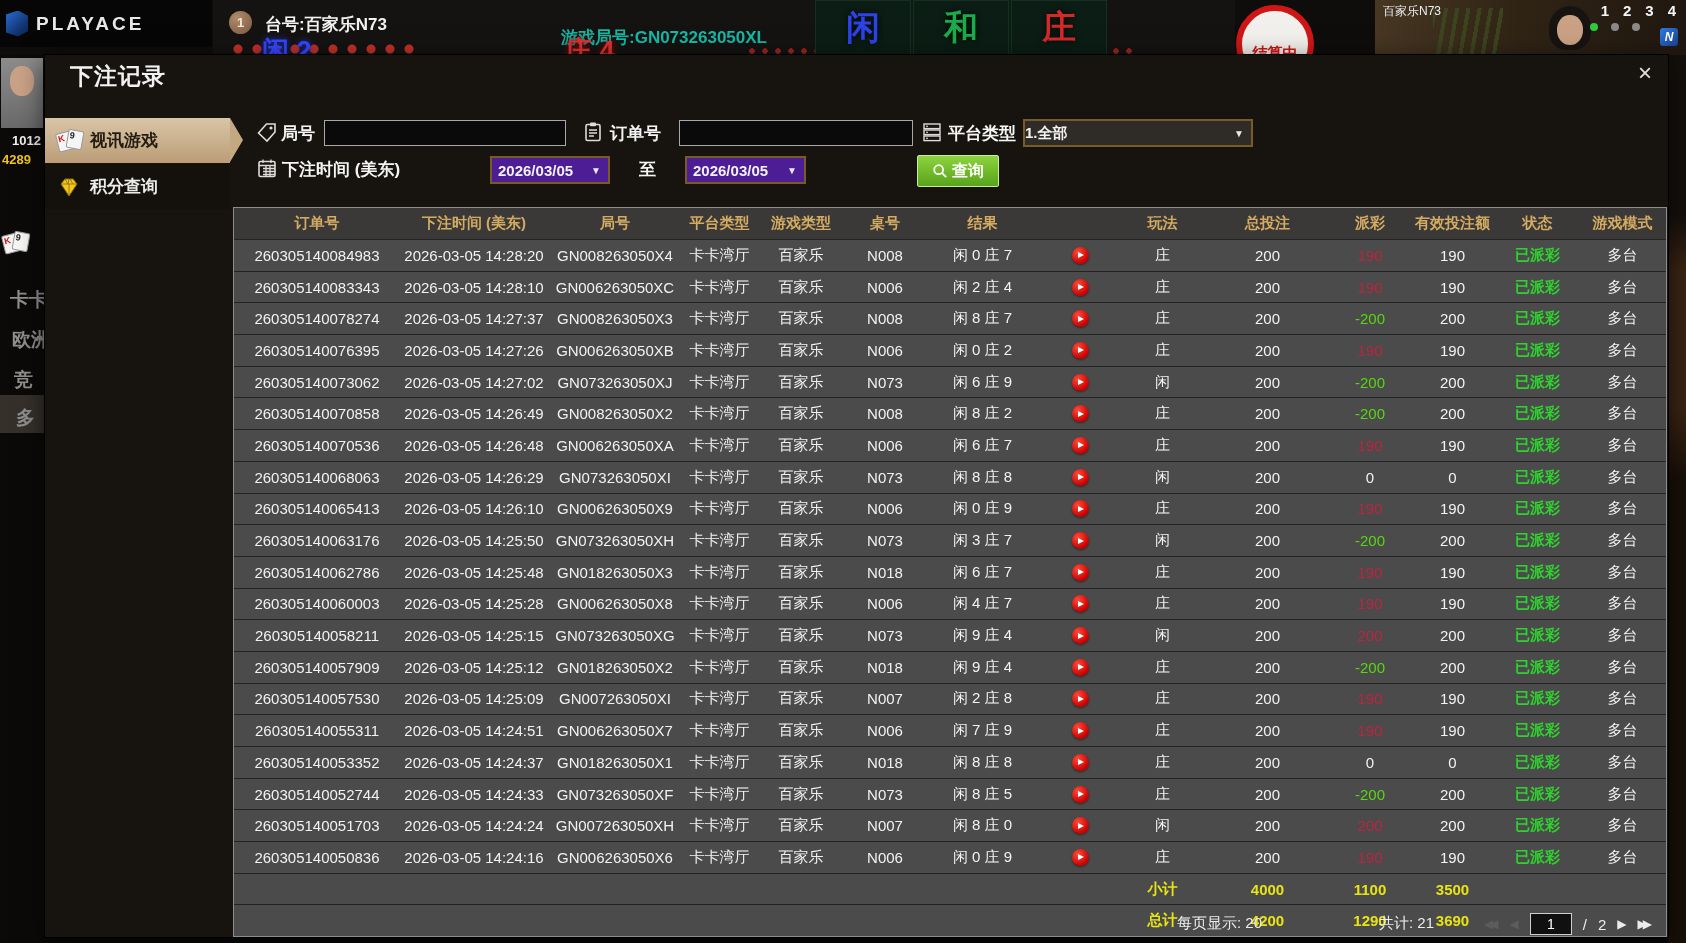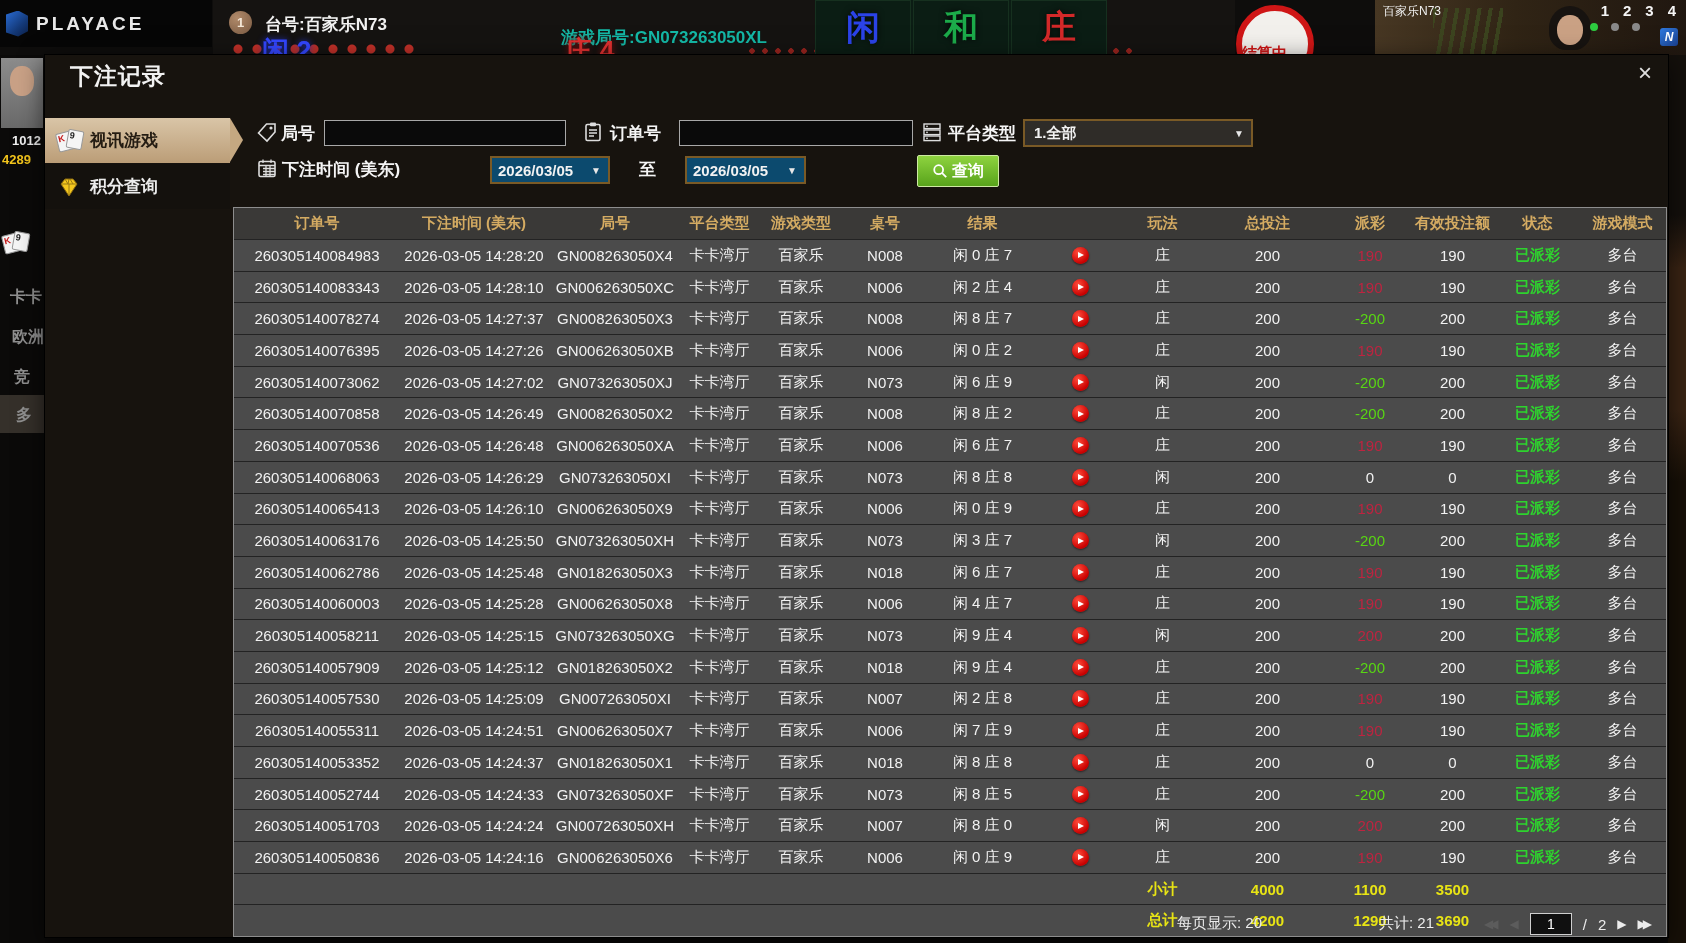--- a/index.html
+++ b/index.html
@@ -20,41 +20,41 @@
   .chip-dots-a{position:absolute;left:233px;top:44px;width:190px;height:11px;
       background:radial-gradient(circle 4px at 5px 5px,#c03028 0 4px,transparent 5px);background-size:19px 11px;background-repeat:repeat-x;}
   .chip-dots-b{position:absolute;left:748px;top:47px;width:390px;height:8px;
       background:radial-gradient(circle 3px at 4px 4px,#9a241e 0 2.5px,transparent 3px);background-size:13px 8px;background-repeat:repeat-x;}
   .hint-blue{position:absolute;left:262px;top:33px;font-size:27px;font-weight:bold;color:#3347ff;text-shadow:0 0 6px #2030c0;}
   .hint-red{position:absolute;left:565px;top:33px;font-size:27px;font-weight:bold;color:#e03030;text-shadow:0 0 6px #801010;}
   .bet-zones{position:absolute;left:815px;top:0;width:292px;height:55px;background:#0b1d14;display:flex;gap:2px;}
   .zone{flex:1;border:1px solid #16301f;display:flex;align-items:center;justify-content:center;
         font-size:34px;font-weight:bold;}
   .settle-badge{position:absolute;left:1236px;top:5px;width:78px;height:78px;border-radius:50%;
-        background:#f2f0ec;border:6px solid #cf1616;box-sizing:border-box;display:flex;align-items:flex-end;}
+        background:#f2f0ec;border:6px solid #cf1616;box-sizing:border-box;display:flex;align-items:flex-end;justify-content:center;}
   .settle-badge span{color:#cf1616;font-size:15px;font-weight:bold;margin-bottom:14px;}
   .video-panel{position:absolute;left:1375px;top:0;width:311px;height:55px;overflow:hidden;
         background:linear-gradient(90deg,#473723 0%,#302415 45%,#201710 100%);}
   .plant{position:absolute;left:58px;top:8px;width:70px;height:47px;
         background:repeating-linear-gradient(100deg,#3d4a20 0 4px,transparent 4px 11px);opacity:.8;}
   .dealer{position:absolute;left:160px;top:6px;width:70px;height:49px;}
   .dealer .hair{position:absolute;left:14px;top:0;width:42px;height:44px;border-radius:50% 50% 40% 40%;background:#171310;}
   .dealer .face{position:absolute;left:22px;top:9px;width:26px;height:30px;border-radius:48%;background:#caa184;}
   .vp-title{position:absolute;left:8px;top:3px;color:#f0f0f0;font-size:12px;}
   .seat-nums{position:absolute;right:10px;top:2px;display:flex;gap:14px;color:#f5f5f5;font-size:15px;font-weight:bold;}
   .seat-dots{position:absolute;right:46px;top:23px;display:flex;gap:13px;}
   .seat-dots i{width:8px;height:8px;border-radius:50%;display:block;}
   .nlogo{position:absolute;right:8px;top:28px;width:18px;height:18px;background:linear-gradient(135deg,#2f7ae0,#1a3f8c);
          border-radius:3px;color:#fff;font-size:12px;font-weight:bold;font-style:italic;display:flex;align-items:center;justify-content:center;}
   .left-strip{position:absolute;left:0;top:55px;width:45px;height:888px;background:#0b0a09;}
   .avatar{position:absolute;left:1px;top:3px;width:42px;height:70px;background:linear-gradient(#8c8c8c,#6a6a6a);overflow:hidden;}
   .avatar::after{content:'';position:absolute;left:9px;top:8px;width:24px;height:30px;border-radius:46%;background:#c9a186;}
   .stat-w{position:absolute;left:4px;top:78px;color:#f0f0f0;font-size:13px;font-weight:bold;margin-left:8px;}
   .stat-y{position:absolute;left:2px;top:97px;color:#f2c41c;font-size:13px;font-weight:bold;}
-  .frag{position:absolute;color:#8f8f8f;font-size:16px;font-weight:bold;white-space:nowrap;}
+  .frag{position:absolute;color:#8f8f8f;font-size:19px;font-weight:bold;white-space:nowrap;}
   .frag-hl{position:absolute;left:0;top:340px;width:45px;height:38px;background:#35302a;}
   .mini-cards{position:absolute;left:3px;top:176px;width:36px;height:30px;}
   .right-sliver{position:absolute;left:1668px;top:55px;width:18px;height:888px;
         background:linear-gradient(#14100c 0 18%,#3a2414 24% 40%,#171007 48% 100%);}
   
   .modal{position:absolute;left:45px;top:55px;width:1623px;height:882px;background:#17130e;z-index:10;
          box-shadow:0 0 0 1px #000,0 6px 24px rgba(0,0,0,.65);}
   .modal-title{position:absolute;left:25px;top:6px;color:#f2f2f2;font-size:23px;letter-spacing:1px;font-weight:bold;}
   .close-x{position:absolute;right:16px;top:6px;color:#e0e0e0;font-size:24px;line-height:24px;cursor:pointer;}
   .sidebar{position:absolute;left:0;top:63px;width:185px;}
@@ -66,21 +66,21 @@
   .tab .ticon{width:24px;height:24px;position:relative;flex:0 0 24px;}
   .mini-card{position:absolute;width:13px;height:17px;background:#f5f5f5;border-radius:2px;border:1px solid #999;
        font-size:9px;font-weight:bold;text-align:left;padding-left:1px;line-height:10px;}
   .mini-card.c1{left:0;top:3px;transform:rotate(-14deg);color:#c41616;}
   .mini-card.c2{left:10px;top:1px;transform:rotate(10deg);color:#222;}
   
   .flabel{position:absolute;color:#f5f5f5;font-size:17px;font-weight:bold;}
   .ficon{position:absolute;width:22px;height:22px;}
   .finput{position:absolute;height:26px;background:#0a0a0a;border:1px solid #a8a8a8;box-sizing:border-box;
           color:#eee;font-size:14px;padding:0 6px;}
-  .fselect{position:absolute;height:28px;border:2px solid var(--select-border);box-sizing:border-box;background:#0c4a6e;
+  .fselect{position:absolute;height:28px;border:2px solid var(--select-border);box-sizing:border-box;background:#4c1d95;
           color:#f2f2f2;font-size:15px;font-weight:bold;display:flex;align-items:center;cursor:pointer;}
   .fselect .caret{margin-left:auto;margin-right:7px;font-size:10px;color:#e8e8e8;}
   .qbtn{position:absolute;height:30px;background:linear-gradient(#8ed33f,#58a31b);border:1px solid #cde9a2;border-radius:2px;
         color:#fff;font-size:16px;font-weight:bold;display:flex;align-items:center;justify-content:center;gap:4px;cursor:pointer;}
   
   .btable{position:absolute;left:188px;top:152px;width:1434px;border:1px solid #8d8d8d;box-sizing:border-box;background:#4b4b4b;}
   .grid{display:grid;grid-template-columns:166px 148px 134px 75px 88px 80px 115px 80px 85px 125px 80px 85px 85px 85px;}
   .thead{height:31px;background:#3a3937;}
   .thead span{color:var(--gold);font-size:15px;font-weight:bold;display:flex;align-items:center;justify-content:center;}
   .trow{height:30.7px;border-top:1px solid #232323;background:#4b4b4b;}
@@ -211,21 +211,21 @@
       <svg width="22" height="22" viewBox="0 0 22 22">
           <rect x="3" y="3" width="16" height="4.6" fill="none" stroke="#ddd" stroke-width="1.4"></rect>
           <rect x="3" y="9" width="16" height="4.6" fill="none" stroke="#ddd" stroke-width="1.4"></rect>
           <rect x="3" y="15" width="16" height="4.6" fill="none" stroke="#ddd" stroke-width="1.4"></rect>
           <circle cx="6" cy="5.3" r="0.9" fill="#ddd"></circle>
           <circle cx="6" cy="11.3" r="0.9" fill="#ddd"></circle>
           <circle cx="6" cy="17.3" r="0.9" fill="#ddd"></circle>
         </svg>
     </span>
     <span class="flabel" style="left:903px;top:67px;">平台类型</span>
-    <div class="fselect" style="left:978px;top:64px;width:230px;padding-left:9px;background:#2f2c28;">
+    <div class="fselect" style="left:978px;top:64px;width:230px;background:#2f2c28;">
       <span>1.全部</span>
       <span class="caret">▼</span>
     </div>
 
     <span class="ficon" style="left:211px;top:102px;">
       <svg width="22" height="22" viewBox="0 0 22 22">
           <rect x="3" y="4.5" width="16" height="15" rx="1.5" fill="none" stroke="#ddd" stroke-width="1.6"></rect>
           <path d="M7 2.5 V6 M15 2.5 V6 M3 8.5 H19 M7 11.5 H19 M7 14.5 H19 M7 17.5 H19 M10 8.5 V19 M14 8.5 V19" stroke="#ddd" stroke-width="1.3"></path>
         </svg>
     </span>

